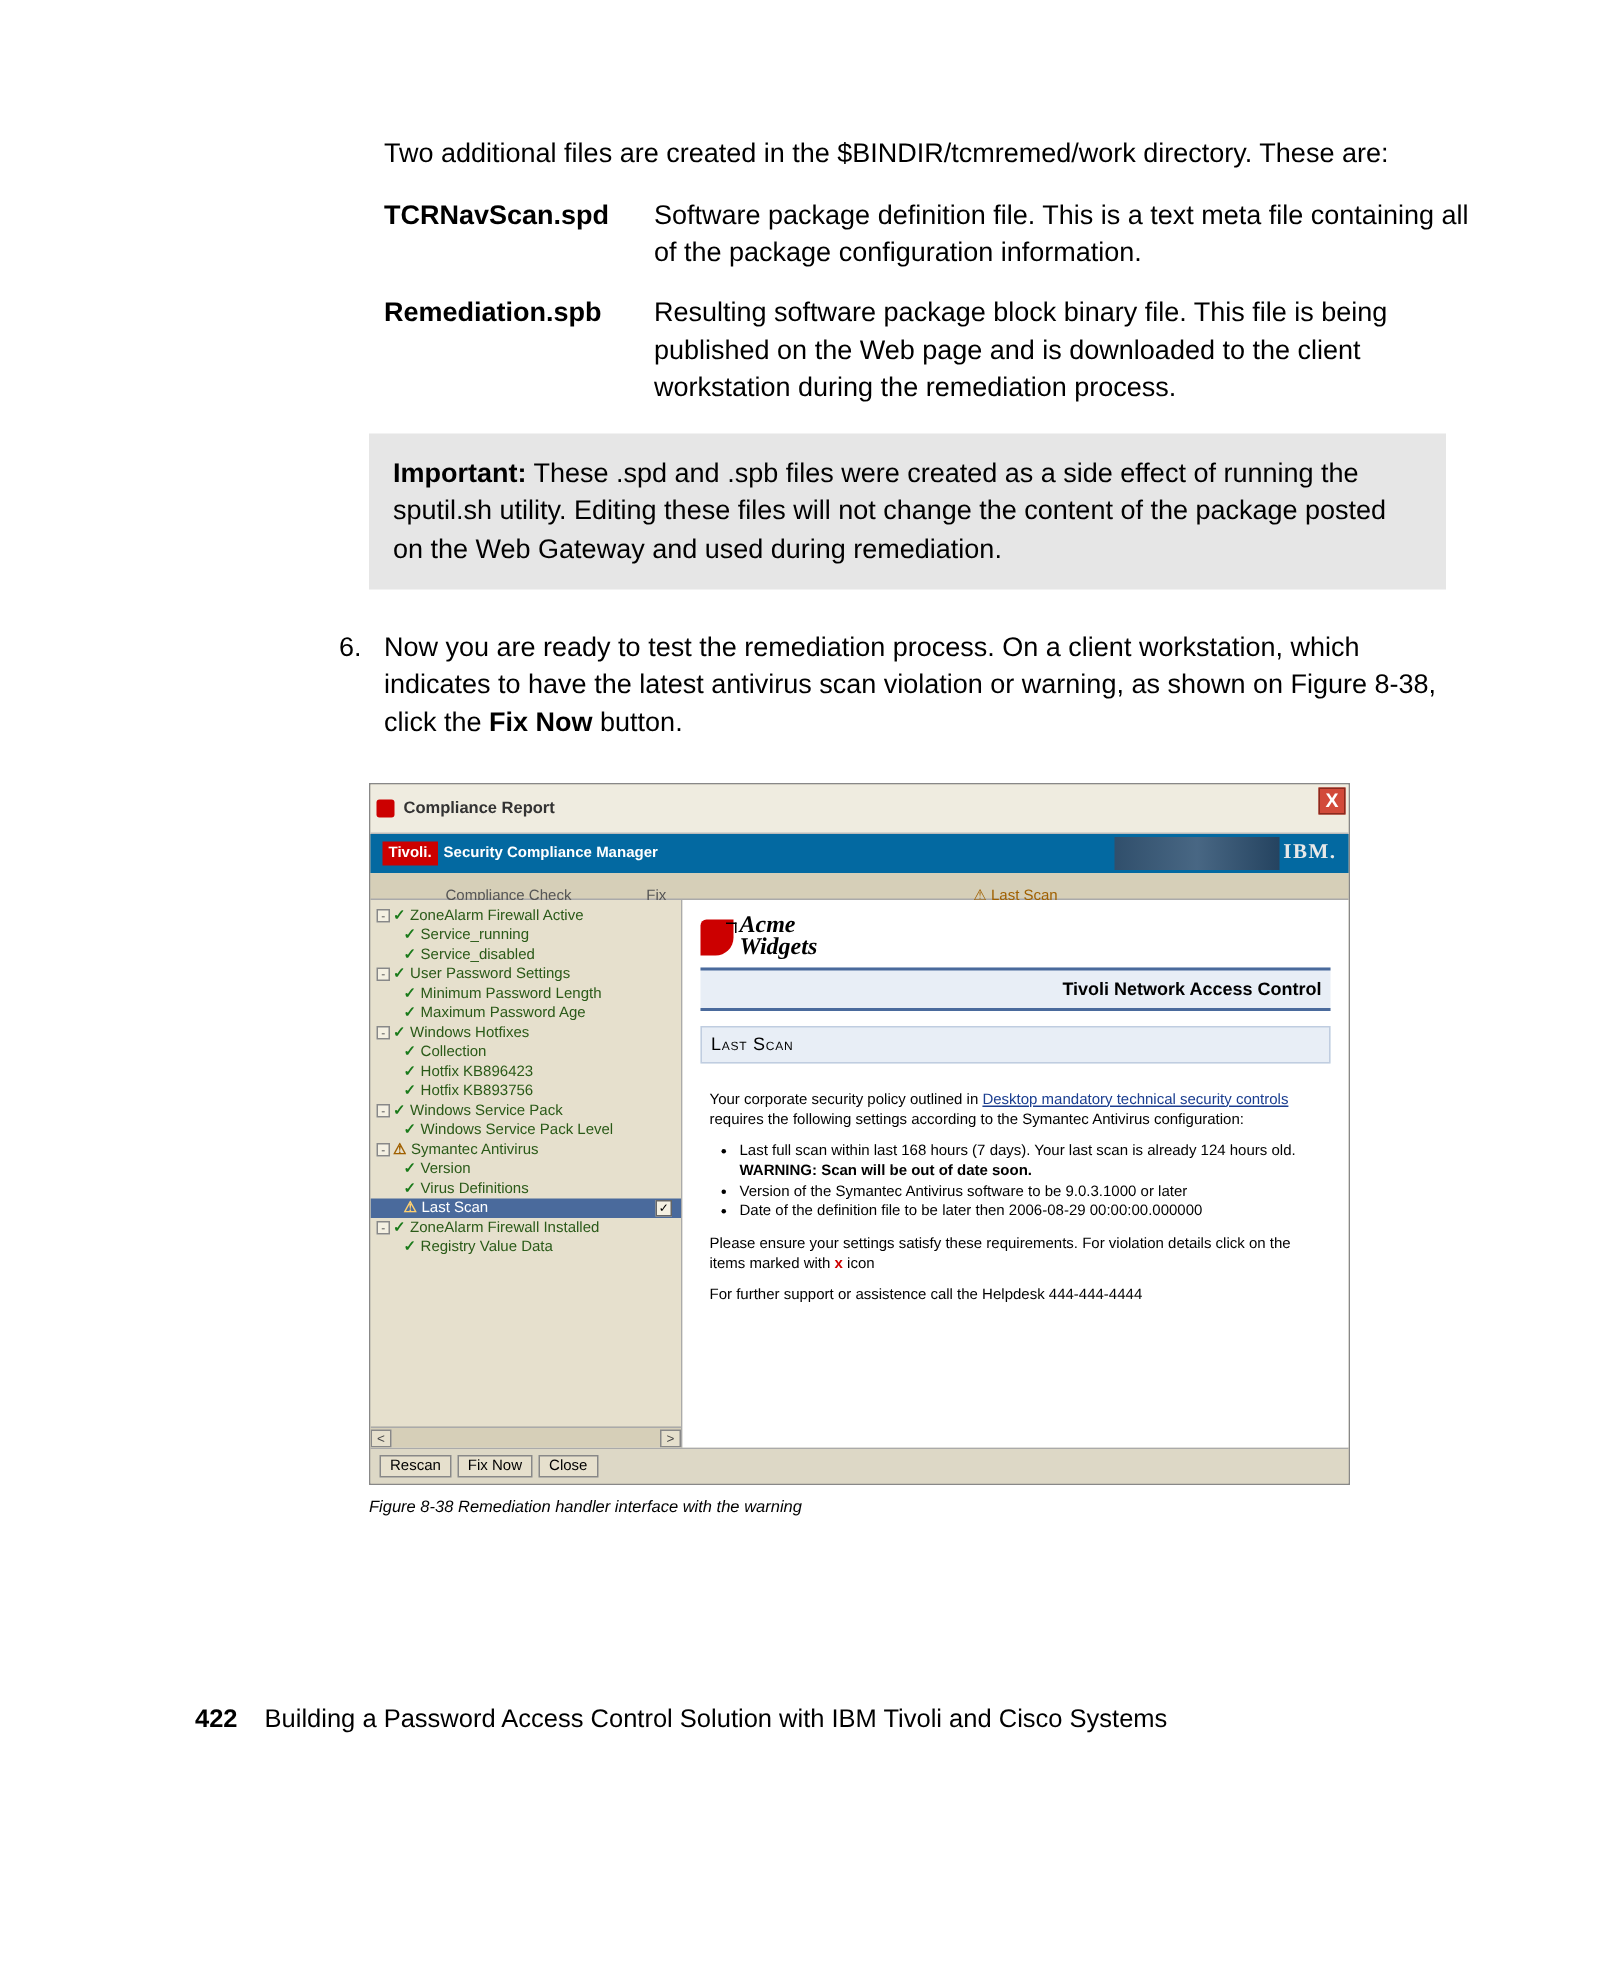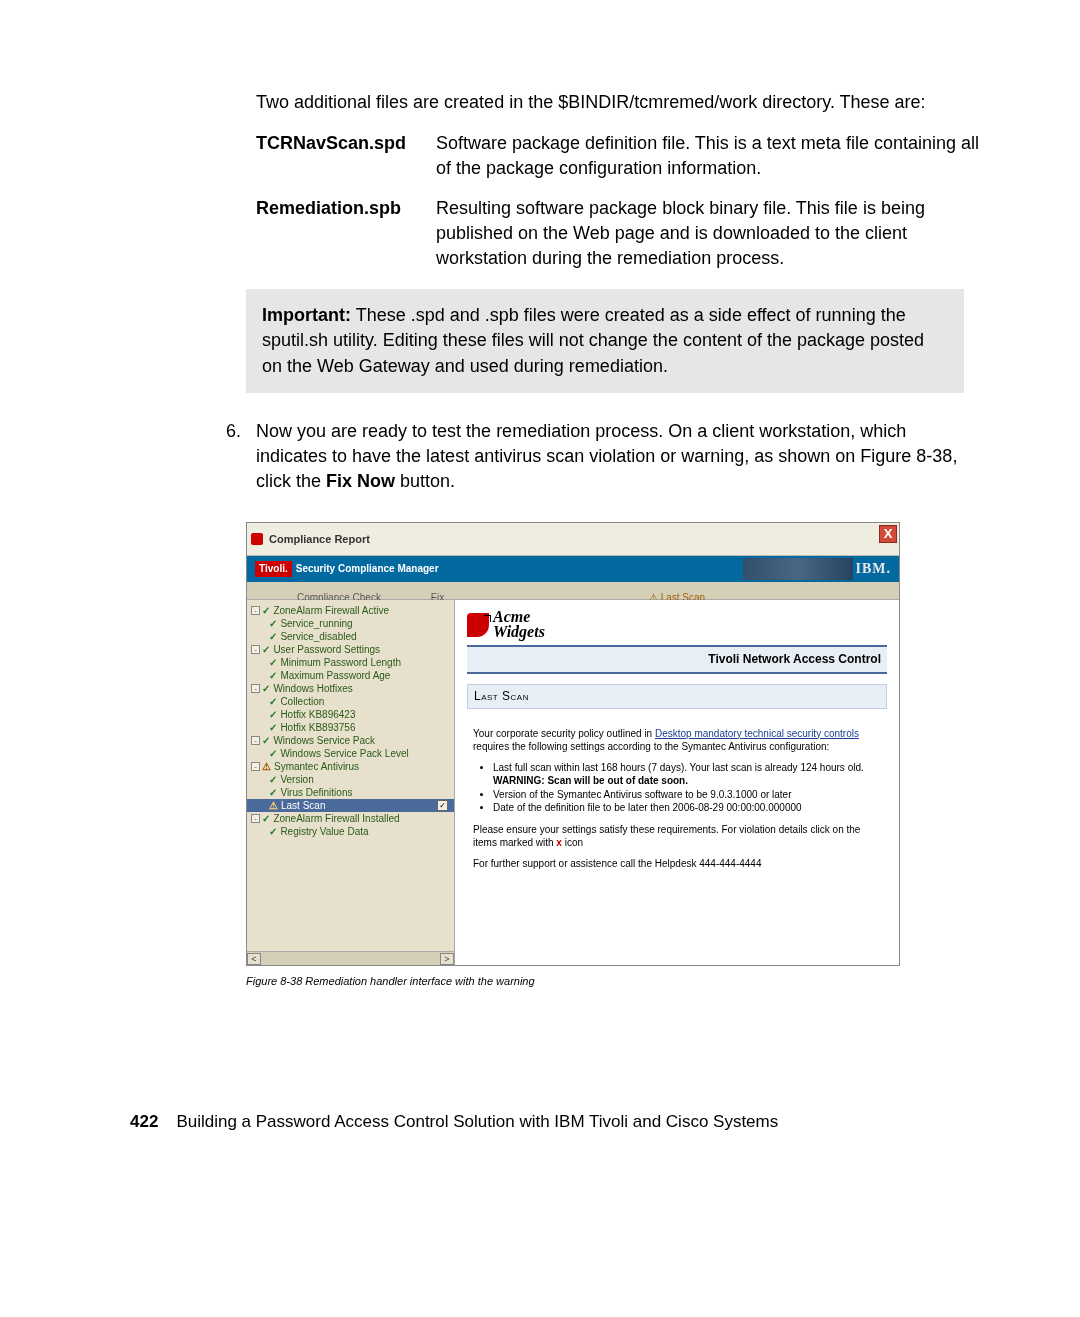--- a/index.html
+++ b/index.html
@@ -304,20 +304,25 @@
             <li><span>Last full scan within last 168 hours (7 days). Your last scan is already 124 hours old.</span><br><b>WARNING: Scan will be out of date soon.</b></li>
             <li><span>Version of the Symantec Antivirus software to be 9.0.3.1000 or later</span></li>
             <li><span>Date of the definition file to be later then 2006-08-29 00:00:00.000000</span></li>
           </ul>
         <p class="bodyp">
           <span>Please ensure your settings satisfy these requirements. For violation details click on the items marked with </span><span class="xicon">x</span><span> icon</span>
         </p>
         <p class="help">For further support or assistence call the Helpdesk 444-444-4444</p>
       </div>
     </div>
+    <div class="ss-btnbar">
+      <button>Rescan</button>
+      <button>Fix Now</button>
+      <button>Close</button>
+    </div>
   </div>
 
   <p class="figcap">Figure 8-38   Remediation handler interface with the warning</p>
 
   <div class="footer">
     <span class="pn">422</span>
     <span>Building a Password Access Control Solution with IBM Tivoli and Cisco Systems</span>
   </div>
 
 </div>

